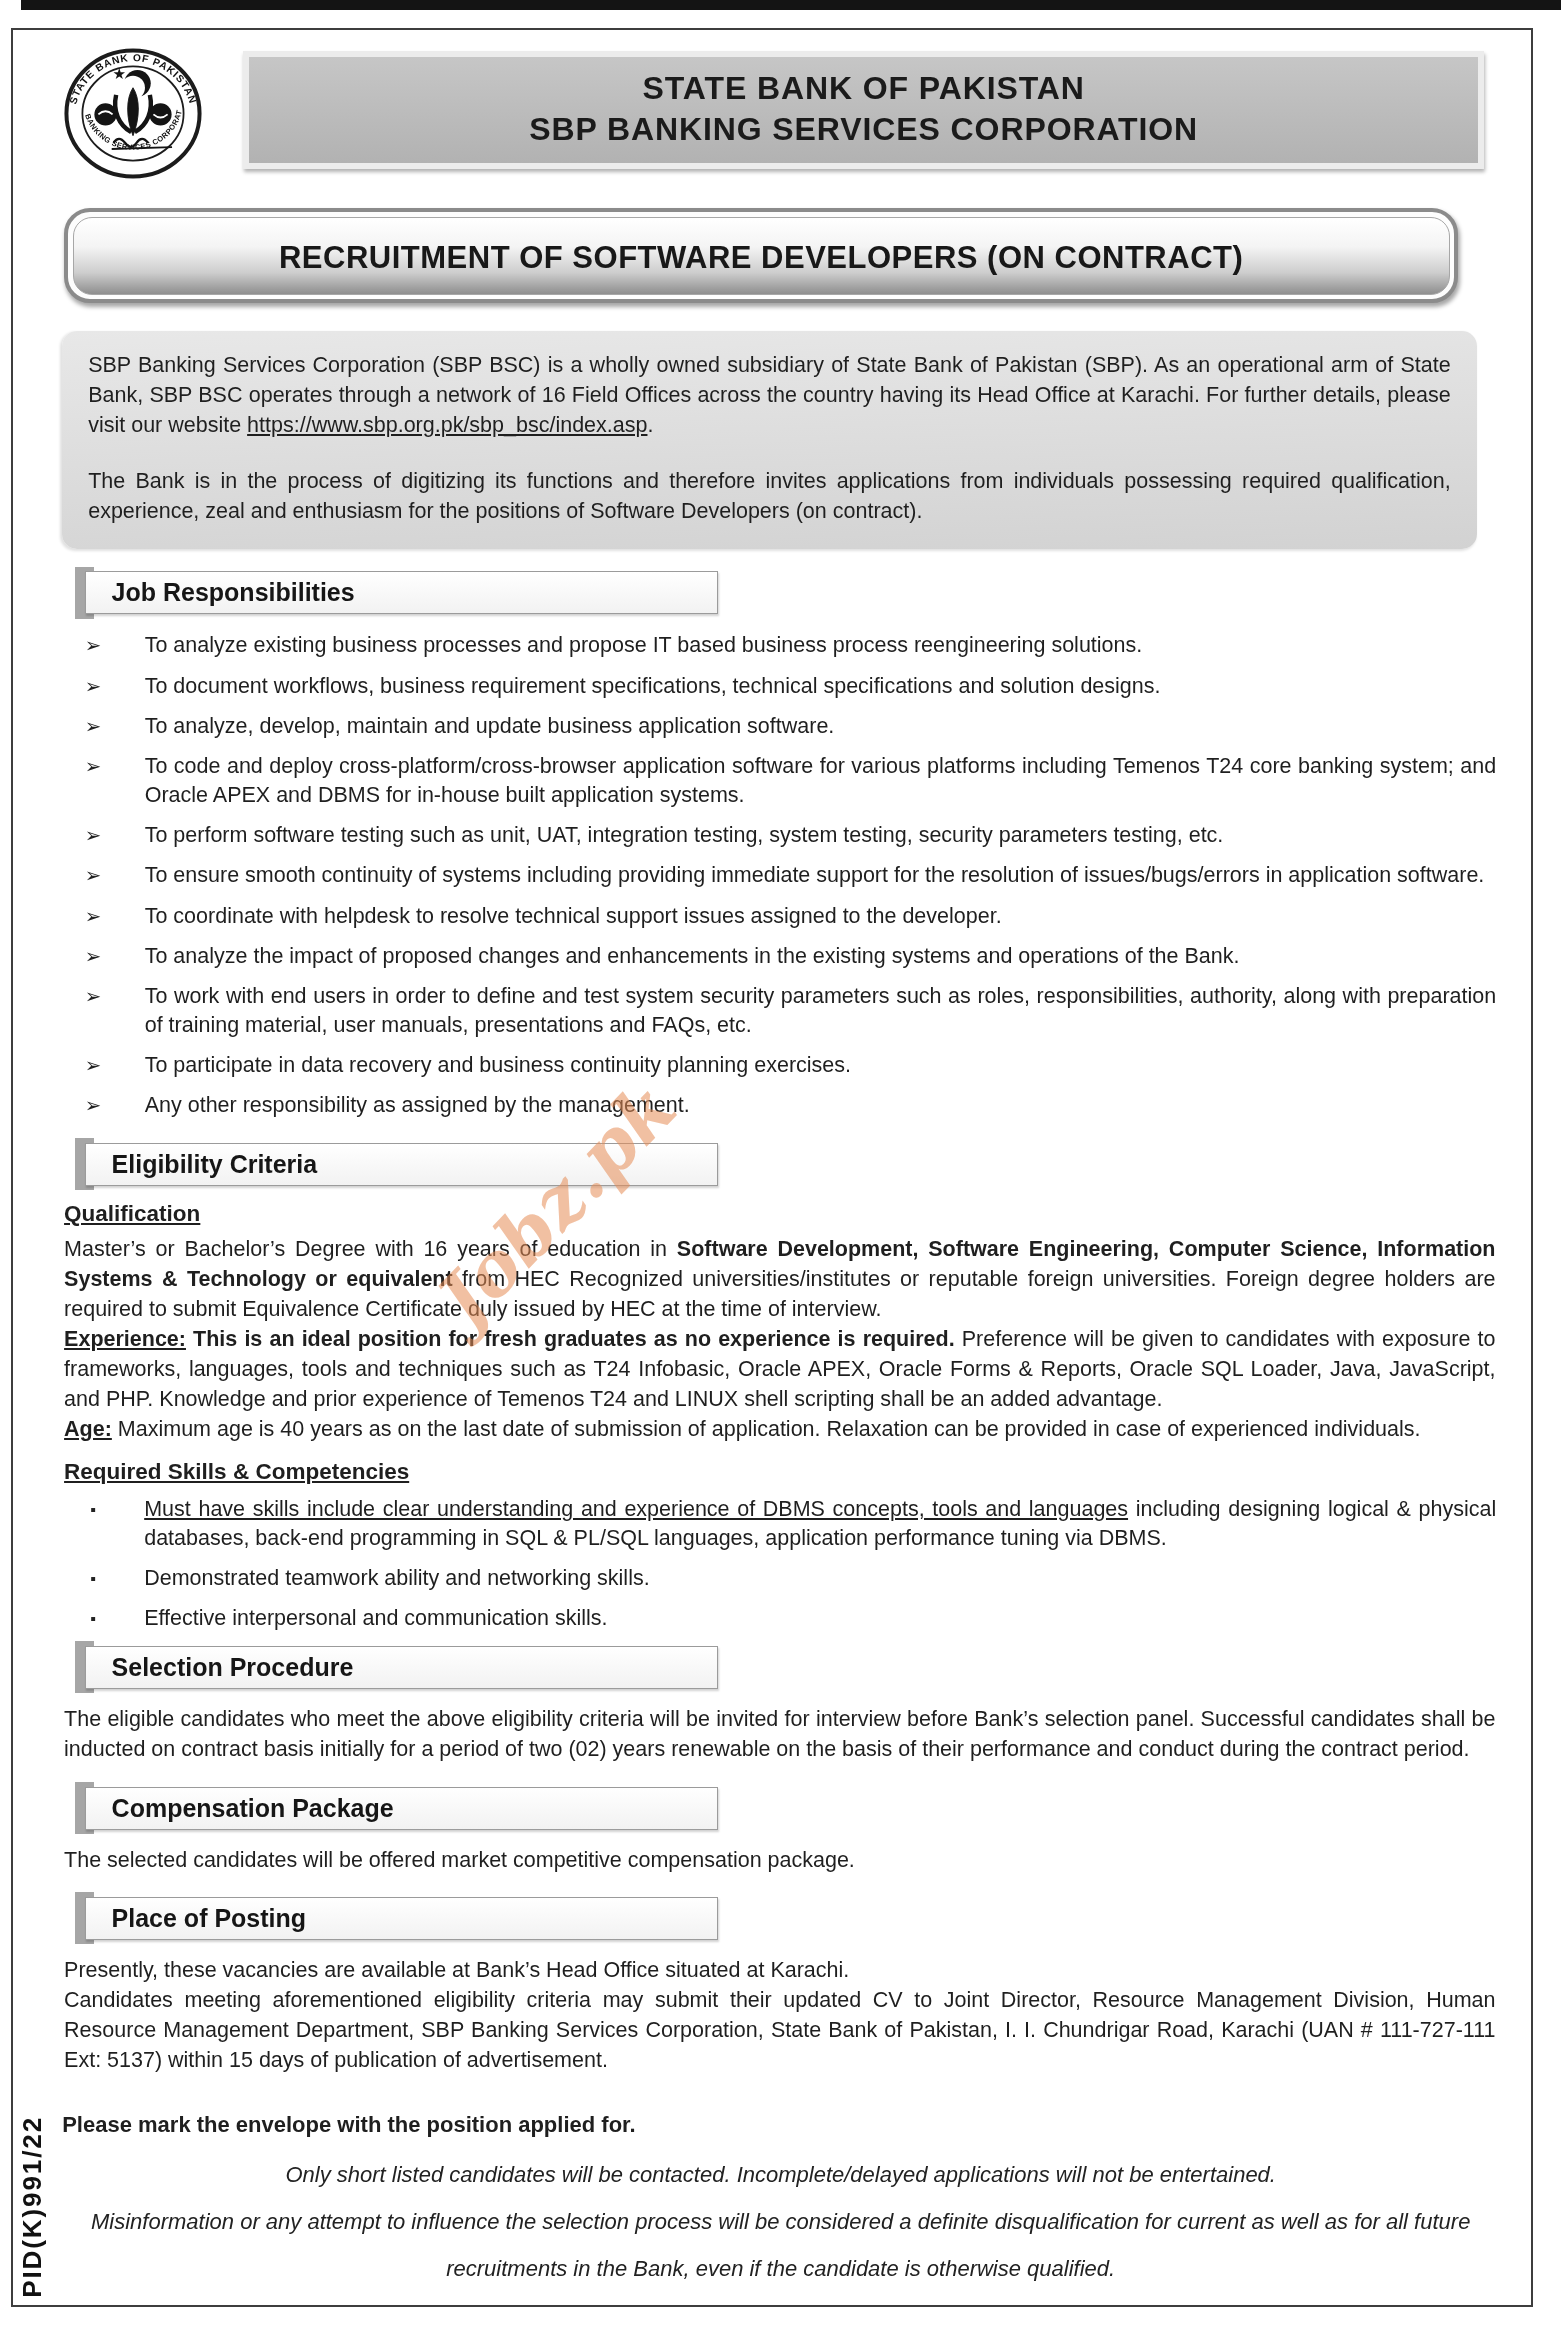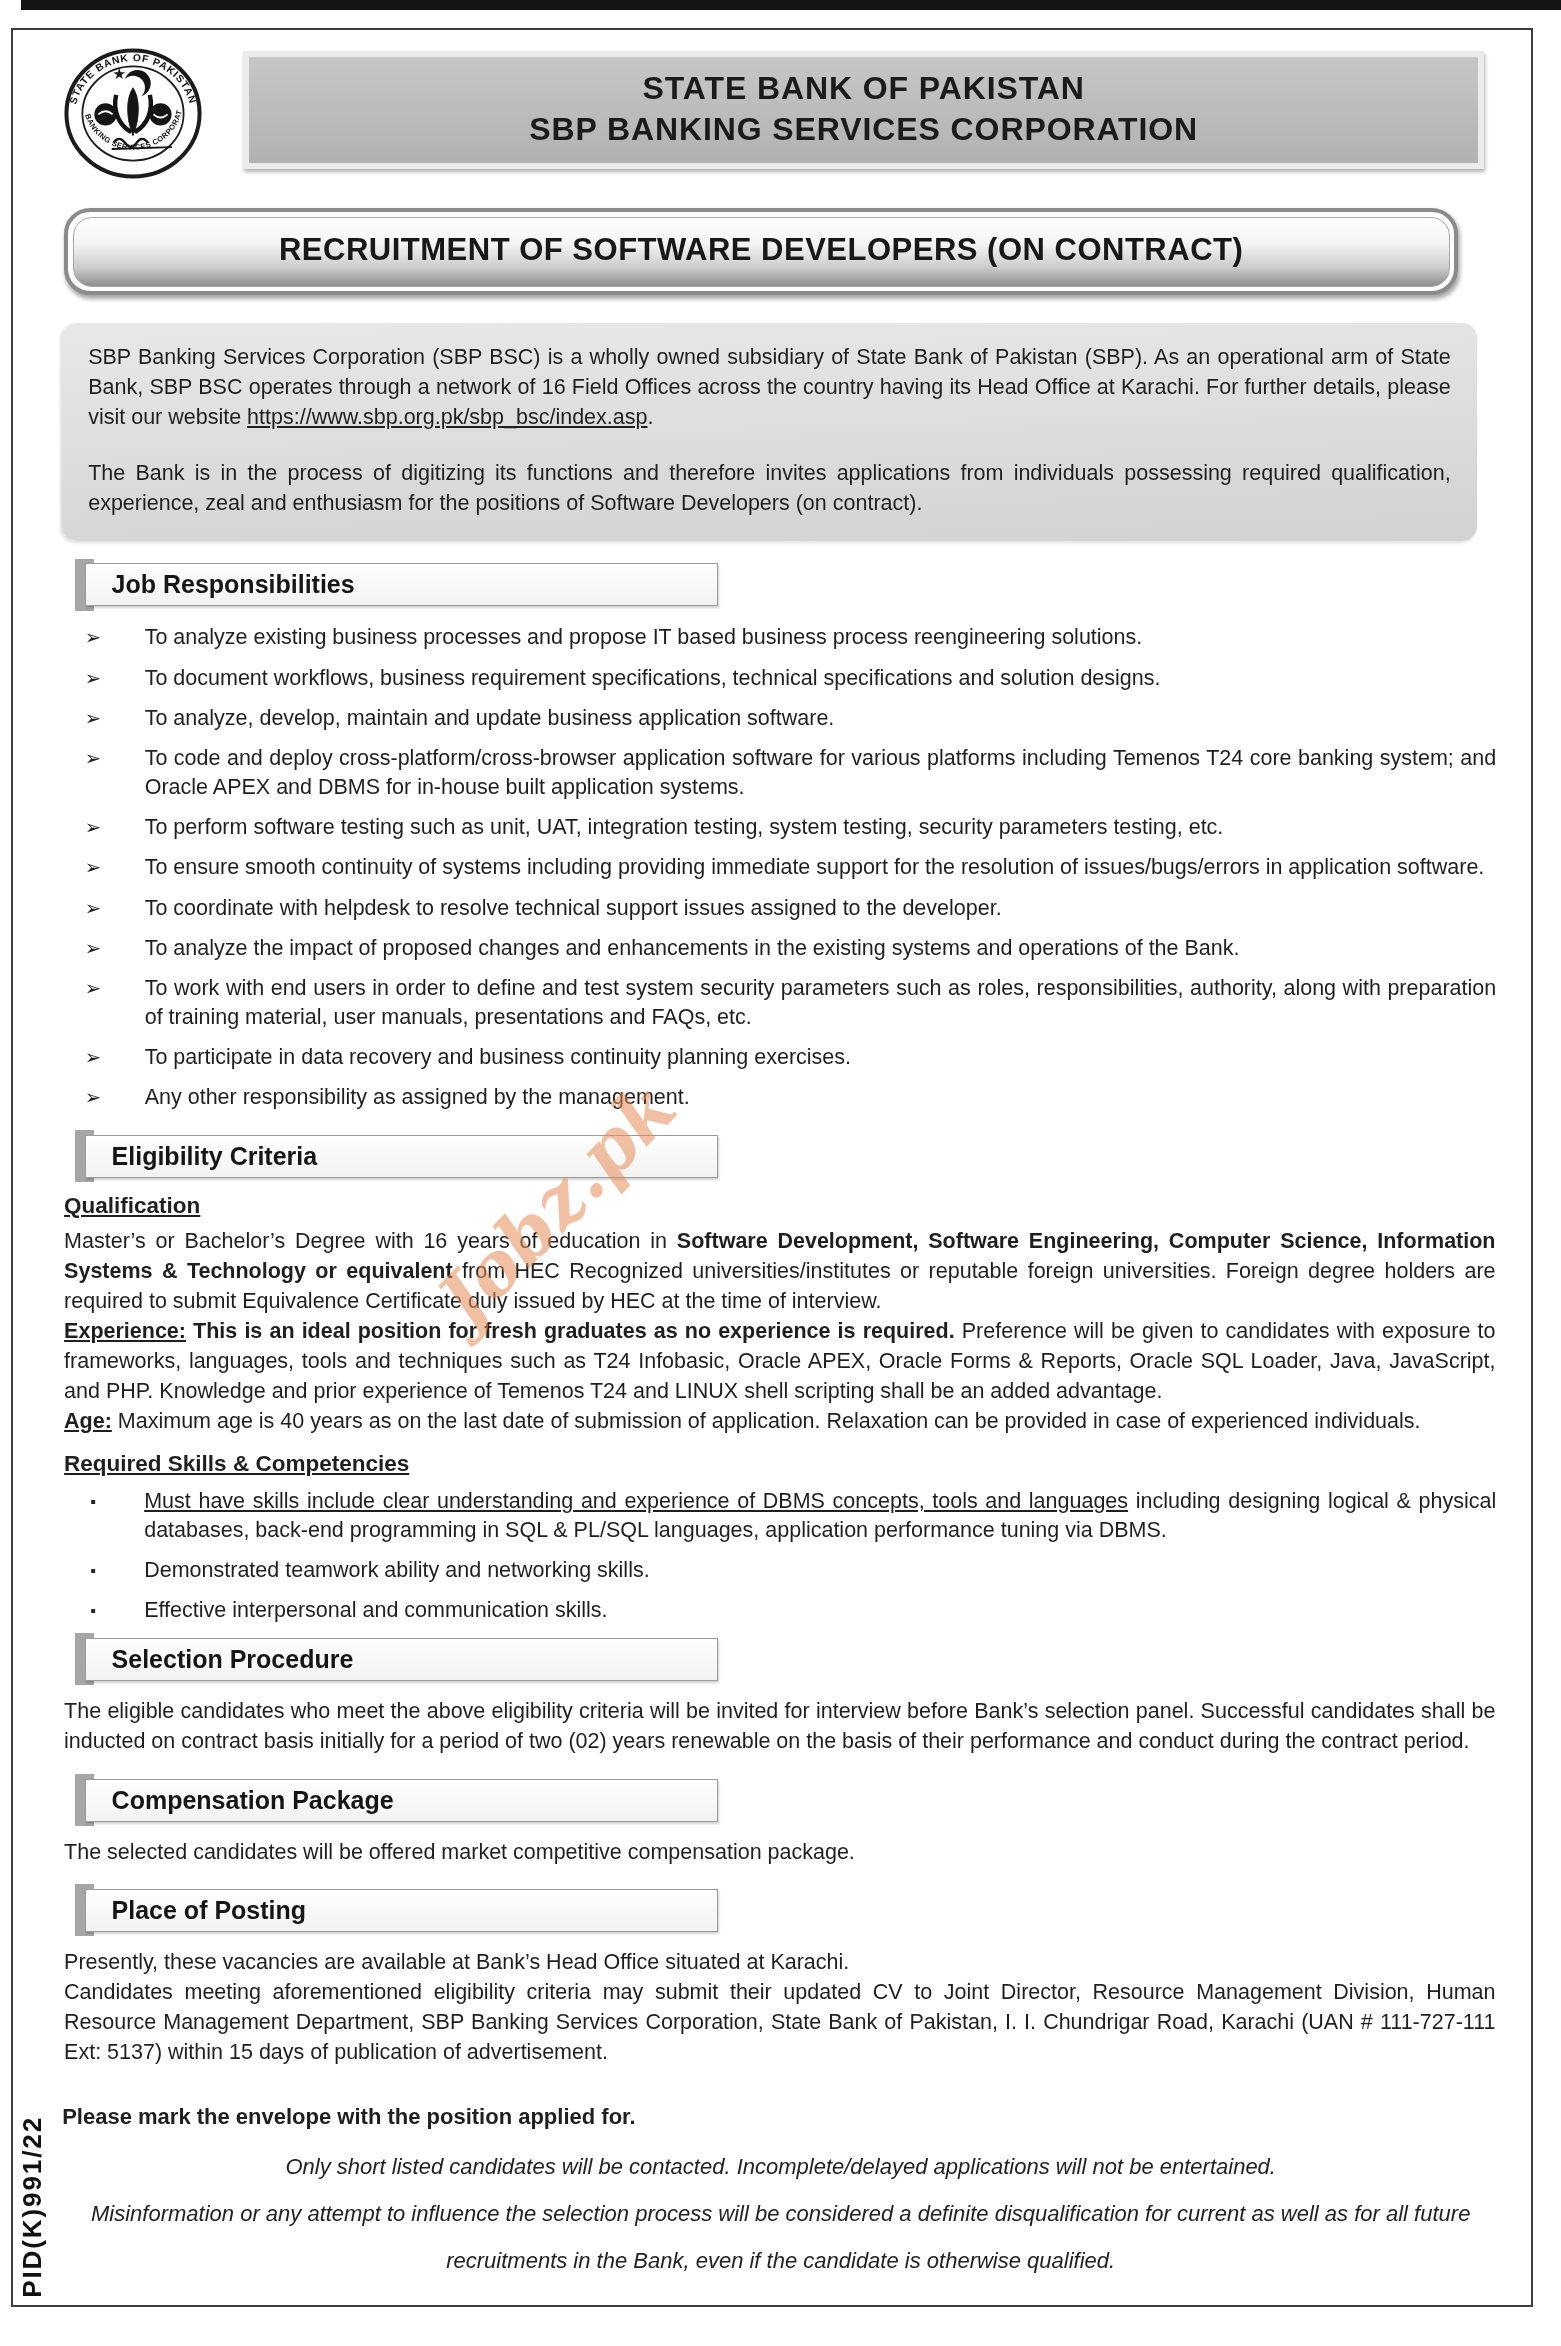--- a/index.html
+++ b/index.html
@@ -25,21 +25,21 @@
   .orgline { font-size:32px; font-weight:bold; color:#1b1b1b; line-height:41px; letter-spacing:0.9px; }
   
   .titlewrap {
     margin:26px 41px 0 1.9px; border:4.7px solid #8b8b8b; border-radius:26px; padding:4.7px;
     background:#fdfdfd; box-shadow:1.9px 3.7px 4.7px rgba(0,0,0,.35);
   }
   .titleinner {
     border-radius:19px; border:1.9px solid #a7a7a7;
     background:linear-gradient(180deg,#ffffff 0%,#f4f4f4 38%,#cdcdcd 72%,#8e8e8e 100%);
     text-align:center; font-size:31px; font-weight:bold; color:#181818;
-    padding:14px 0 18px; letter-spacing:0.5px;
+    padding:22px 0 18px; letter-spacing:0.5px;
   }
   
   .intro {
     margin:28px 22.5px 0 0; background:linear-gradient(178deg,#e8e8e8,#d2d2d2);
     border-radius:15px; padding:19px 26px 22.5px; font-size:21.5px; line-height:30px;
     text-align:justify; box-shadow:-1.9px 1.9px 2.8px rgba(0,0,0,.12);
   }
   .intro p { margin:0; }
   .intro p + p { margin-top:26px; }
   a.weblink { color:#1f1f1f; text-decoration:underline; }

